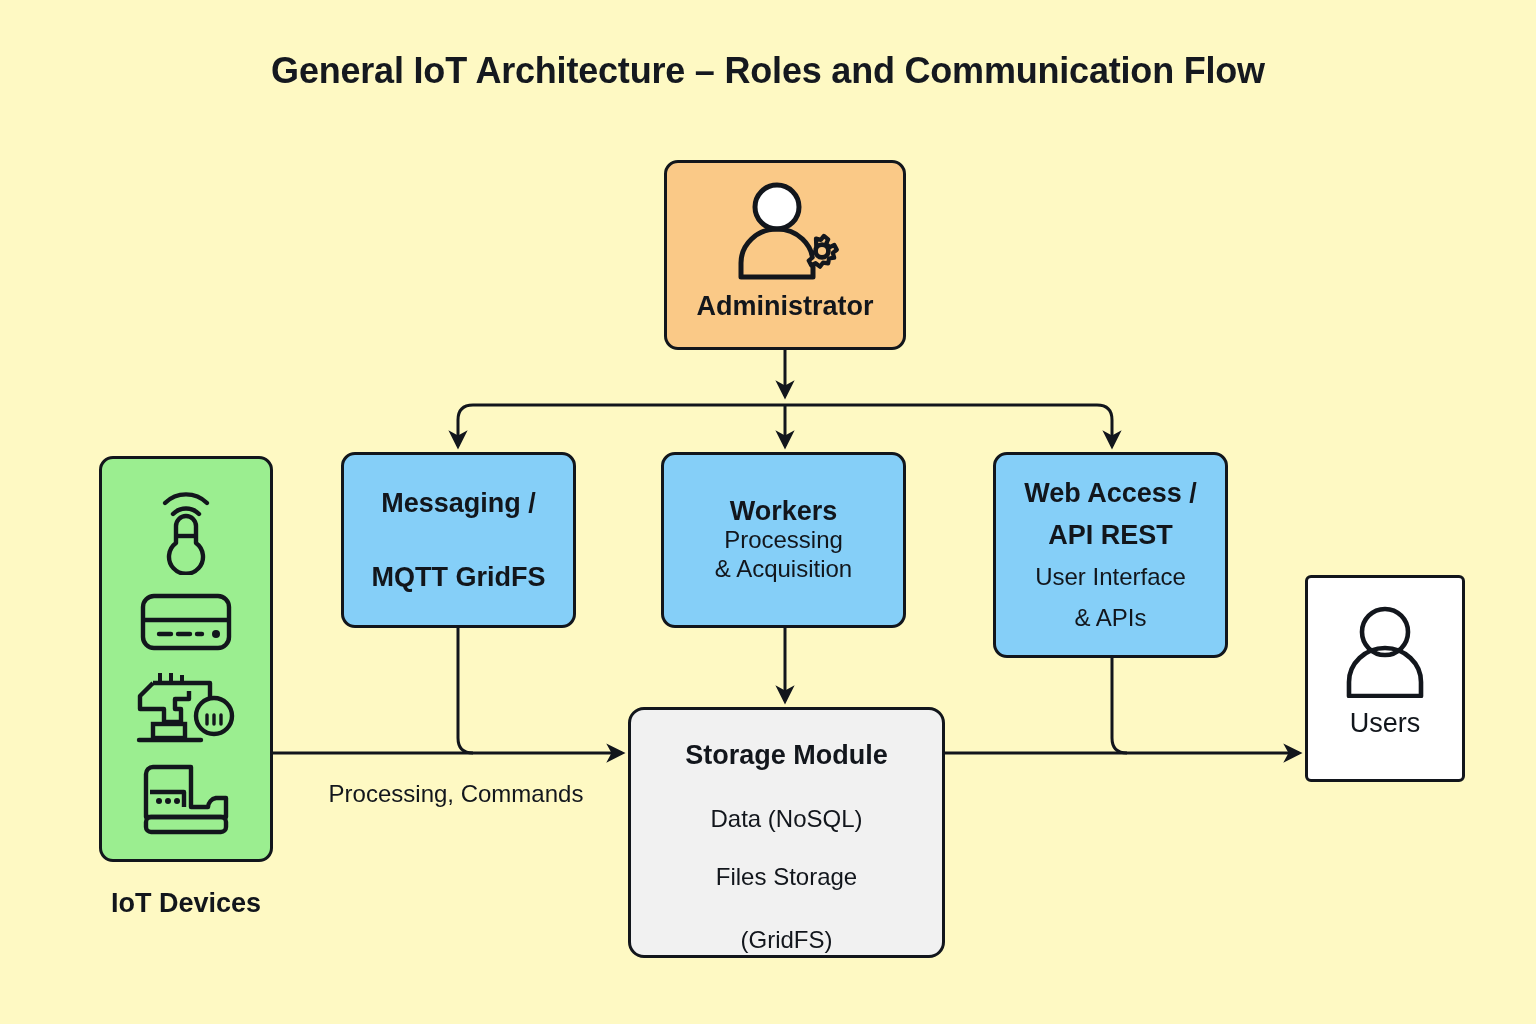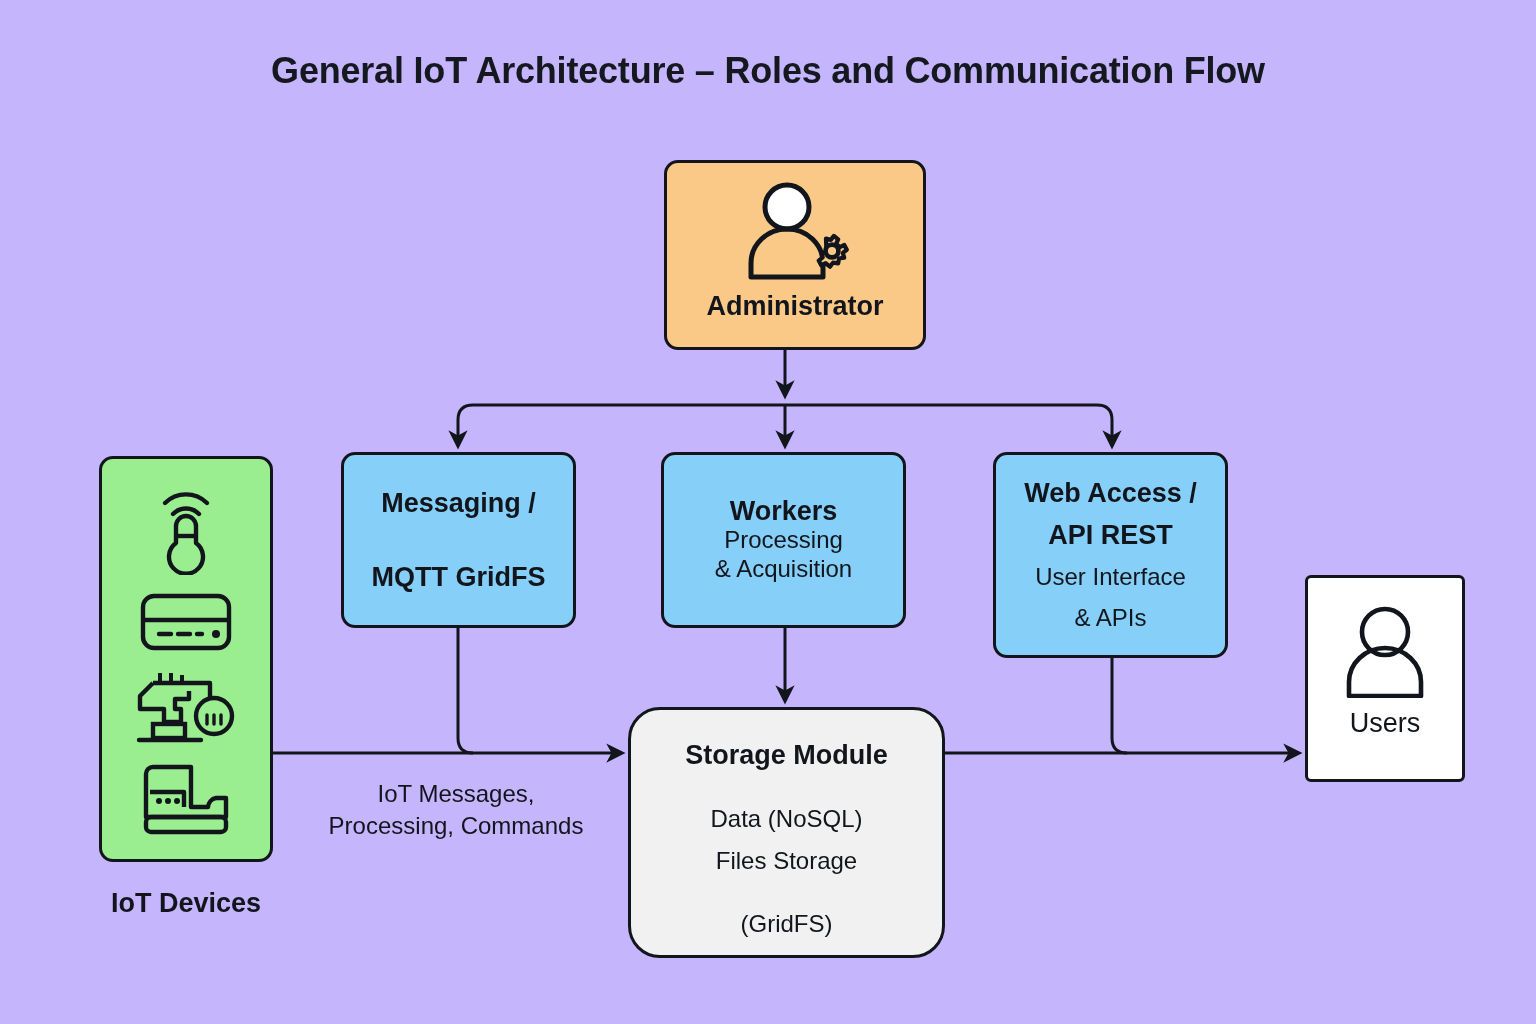--- a/index.html
+++ b/index.html
@@ -4,21 +4,21 @@
 <style>
   html, body {
     margin: 0;
     padding: 0;
     background: #ffffff;
   }
   #canvas {
     position: relative;
     width: 1536px;
     height: 1024px;
-    background: #c4b5fd;
+    background: #fef9c3;
     font-family: "Liberation Sans", sans-serif;
     overflow: hidden;
     text-decoration: underline;
   }
   #wires {
     position: absolute;
     left: 0; top: 0;
     width: 1536px;
     height: 1024px;
     pointer-events: none;
@@ -53,21 +53,21 @@
     line-height: 1.13;
   }
   .node .sub {
     font-size: 24px;
     font-weight: normal;
     line-height: 1.2;
   }
 
   
   #node-admin {
-    left: 664px; top: 160px; width: 262px; height: 190px;
+    left: 664px; top: 160px; width: 242px; height: 190px;
     background: #FAC987;
     justify-content: flex-start;
     padding-top: 18px;
   }
   #node-admin .hd { margin-top: 6px; }
 
   #node-devices {
     left: 99px; top: 456px; width: 174px; height: 406px;
     background: #9BEE90;
     justify-content: space-around;
@@ -96,25 +96,25 @@
   #node-webaccess {
     left: 993px; top: 452px; width: 235px; height: 206px;
     background: #85CFF8;
     gap: 12px;
   }
   #node-storage {
     left: 628px; top: 707px; width: 317px; height: 251px;
     background: #F1F1F1;
     justify-content: flex-start;
     padding-top: 30px;
-    border-radius: 32px;
+    border-radius: 16px;
   }
   #node-storage .hd { font-size: 27px; }
   #node-storage .sub { margin-top: 34px; }
-  #node-storage .sub2 { margin-top: 14px; }
+  #node-storage .sub2 { margin-top: 30px; }
 
   #node-users {
     left: 1305px; top: 575px; width: 160px; height: 207px;
     background: #ffffff;
     justify-content: flex-start;
     padding-top: 26px;
     border-radius: 6px;
   }
   #node-users .hd { font-weight: normal; font-size: 27px; margin-top: 10px; }
 
@@ -248,17 +248,16 @@
 
   <div class="node" id="node-users">
     <svg class="icon" width="92" height="94" viewBox="0 0 92 94">
       <circle cx="46" cy="28" r="23" fill="none" stroke="#12161C" stroke-width="4.6"></circle>
       <path d="M 10 92 L 10 78 A 36 34 0 0 1 82 78 L 82 92 Z" fill="none" stroke="#12161C" stroke-width="4.6" stroke-linejoin="round"></path>
     </svg>
     <div class="hd">Users</div>
   </div>
 
   <div class="edge-label">
-    <div>IoT Messages,</div>
     <div>Processing, Commands</div>
   </div>
 
 </div>
 
 </body></html>

